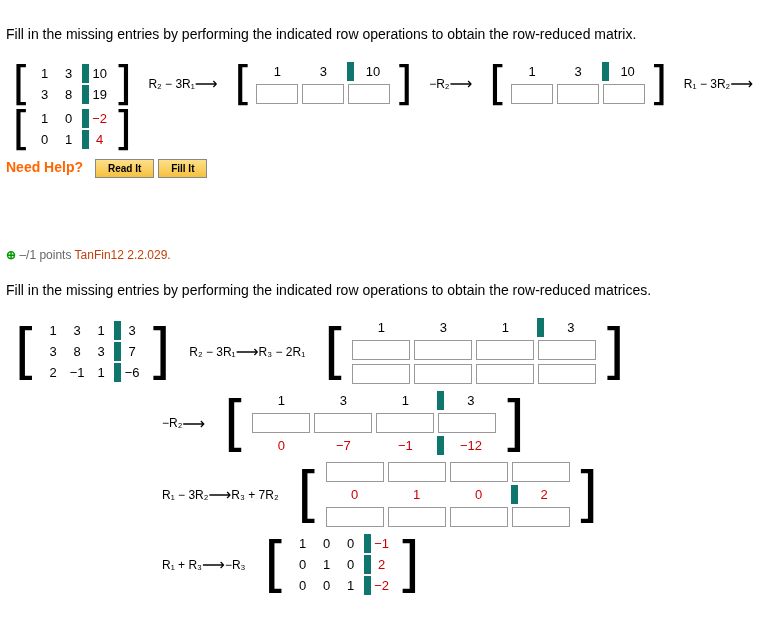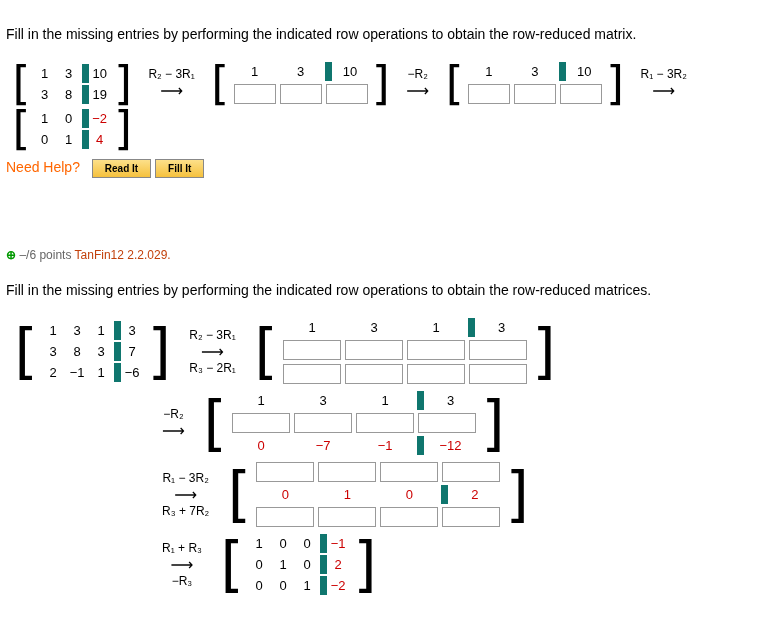--- a/index.html
+++ b/index.html
@@ -9,25 +9,25 @@
 .bracket-l,.bracket-r{font-family:monospace;font-size:46px;line-height:.85;display:flex;flex-direction:column;justify-content:center}
 .bracket-l3,.bracket-r3{font-size:60px}
 .mat{display:inline-flex;align-items:center}
 .grid{display:grid;gap:2px}
 .g2x3{grid-template-columns:repeat(3,auto)}
 .g3x4{grid-template-columns:repeat(4,auto)}
 .cell{min-width:16px;text-align:center;padding:2px 3px;font-size:13px}
 .aug{border-left:7px solid #0f766e}
 .box{width:40px;height:18px;border:1px solid #999;margin:1px;background:#fff}
 .box-w{width:56px}
-.op{display:flex;flex-direction:column;align-items:center;font-size:12px;padding:0 6px}
+.op{display:flex;align-items:center;font-size:12px;padding:0 6px}
 .arrow{font-size:16px}
 .neg{color:#c00}
 .help{margin:10px 0}
-.help-label{color:#f60;font-weight:normal;margin-right:8px}
+.help-label{color:#f60;font-weight:bold;margin-right:8px}
 .btn{display:inline-block;border:1px solid #888;background:linear-gradient(#fde08a,#f5c13d);padding:3px 12px;font-size:10px;font-weight:bold;cursor:pointer}
 .sep{height:54px}
 .pts{color:#666;font-size:12px;margin:6px 0}
 .plus{color:#090;font-weight:bold}
 .ref{color:#c2410c}
 </style>
 </head>
 <body>
 
 <div class="wrap">
@@ -99,21 +99,21 @@
 <div class="help">
 <span class="help-label">Need Help?</span>
 <span class="btn">Read It</span>
 <span class="btn">Fill It</span>
 </div>
 
 <div class="sep"></div>
 
 <div class="pts">
 <span class="plus">⊕</span>
-<span>–/6 points</span>
+<span>–/1 points</span>
 <span class="ref">TanFin12 2.2.029.</span>
 </div>
 
 <div class="instruct">Fill in the missing entries by performing the indicated row operations to obtain the row-reduced matrices.</div>
 
 <div class="row">
 <span class="mat">
 <span class="bracket-l bracket-l3">[</span>
 <span class="grid g3x4">
 <span class="cell">1</span>

